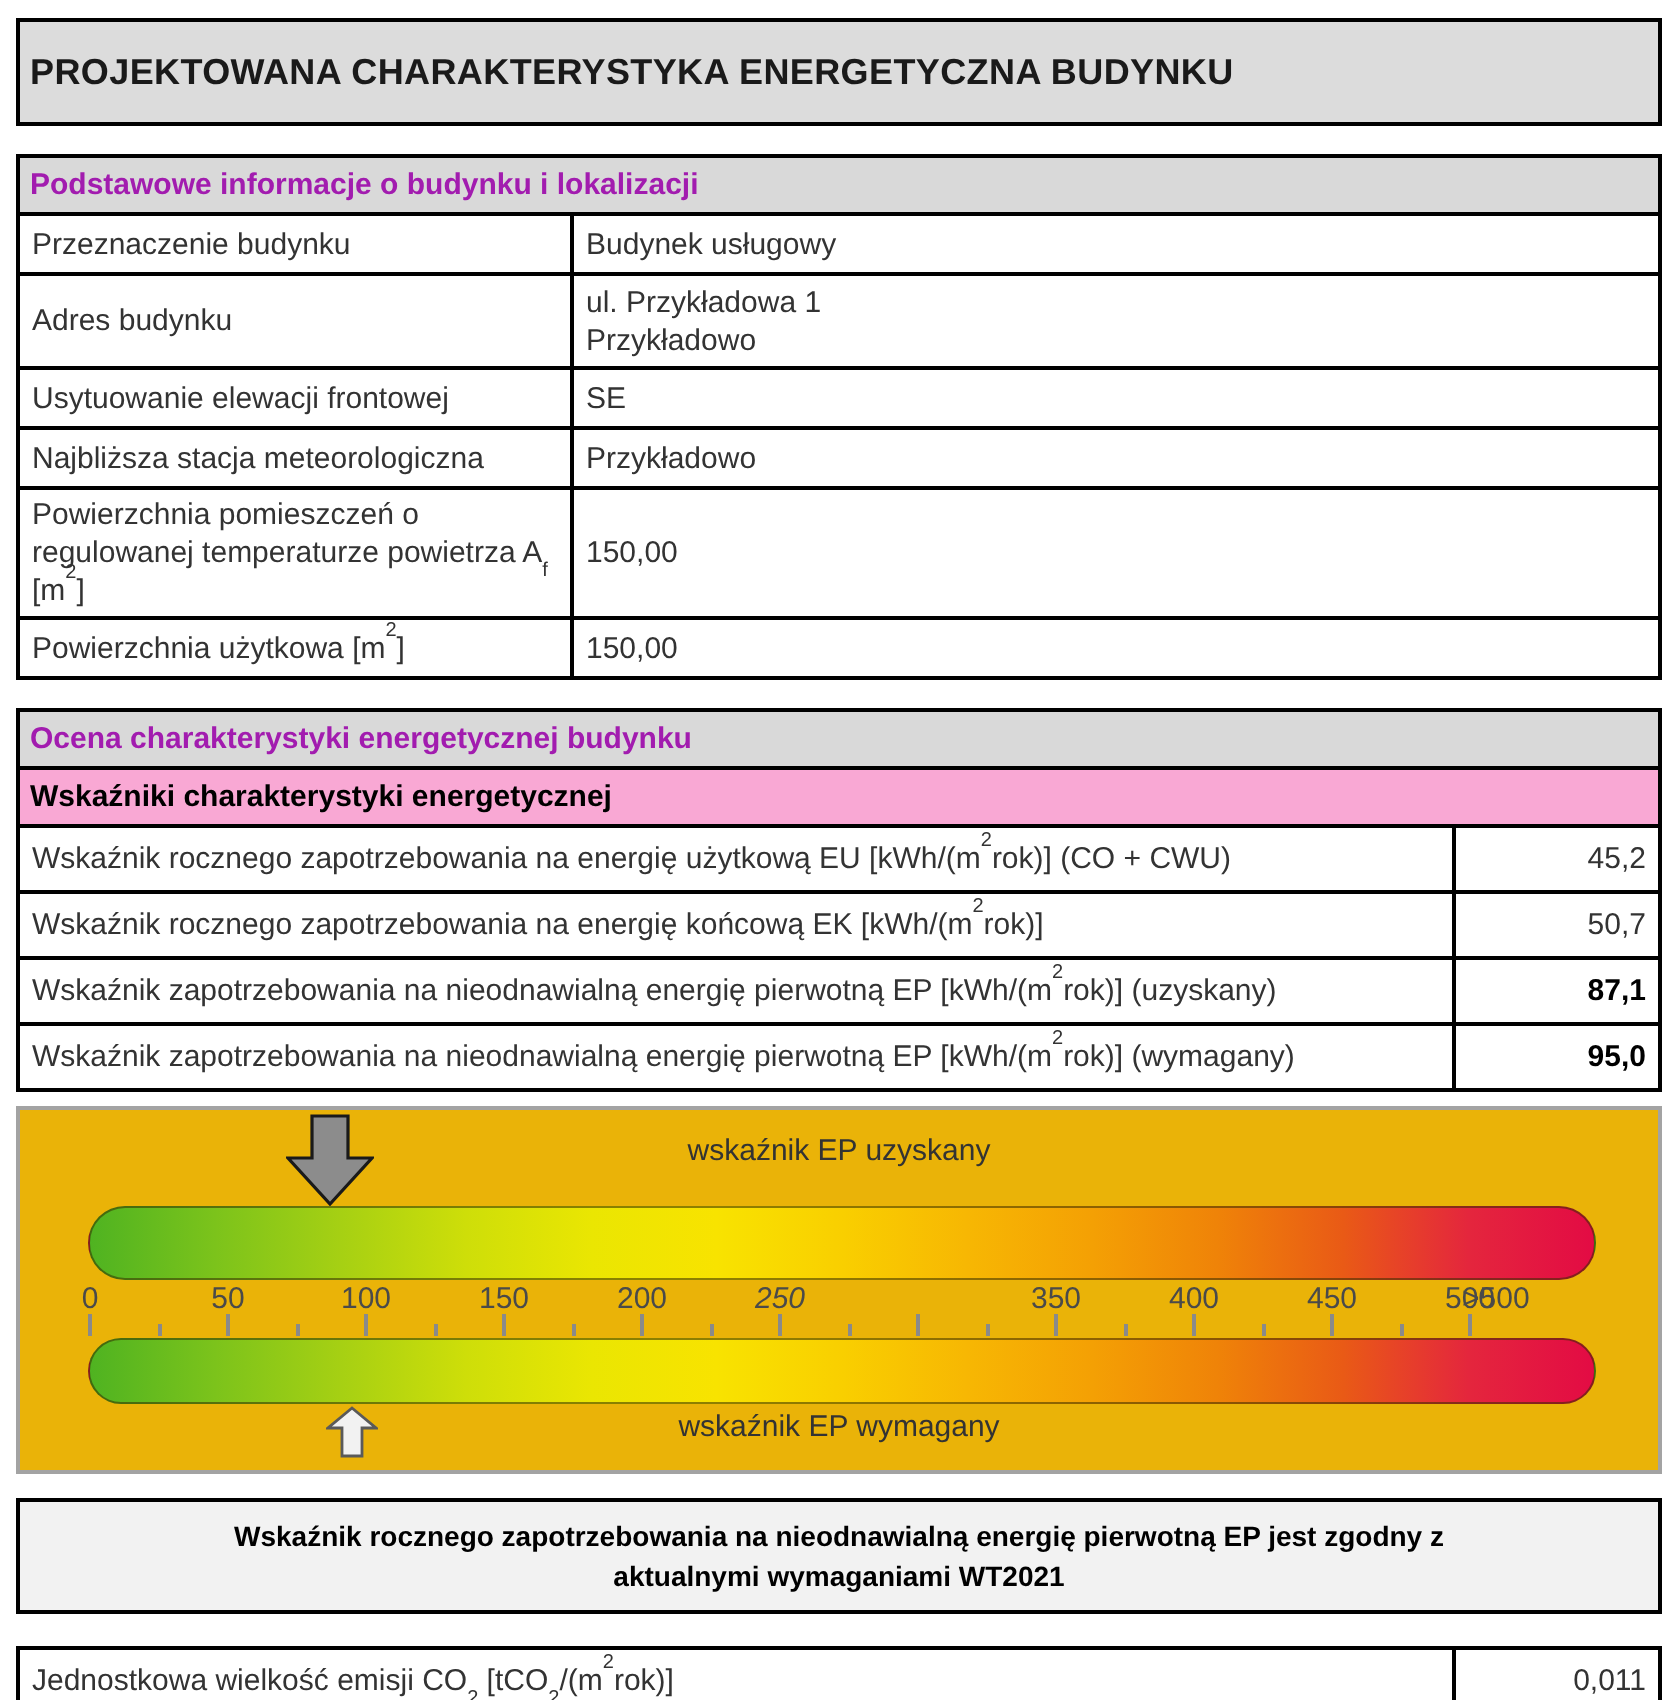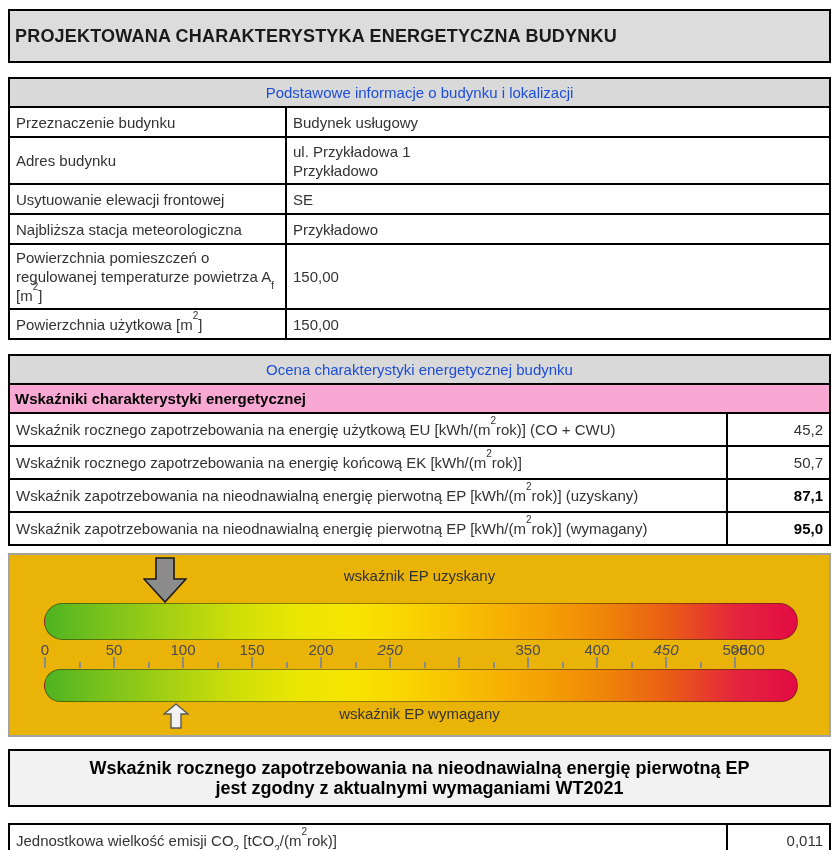--- a/index.html
+++ b/index.html
@@ -16,22 +16,22 @@
     border:2px solid #000;background:#dcdcdc;
     height:50px;display:flex;align-items:center;
     padding:0 5px;margin-bottom:14px;
     font-size:18px;font-weight:bold;color:#1a1a1a;letter-spacing:.2px;
   }
 
   
   .section{border:2px solid #000;margin-bottom:14px;}
   .sec-header{
     background:#d9d9d9;border-bottom:2px solid #000;
-    font-weight:normal;font-size:15px;color:#1d4ed8;
-    padding:5px 5px 4px 5px;line-height:18px;text-align:center;
+    font-weight:bold;font-size:15px;color:#a21caf;
+    padding:5px 5px 4px 5px;line-height:18px;
   }
   .sub-header{
     background:#f9a8d4;border-bottom:2px solid #000;
     font-weight:bold;font-size:15px;color:#000;
     padding:5px 5px 4px 5px;line-height:18px;
   }
   .trow{display:flex;border-bottom:2px solid #000;}
   .trow:last-child{border-bottom:none;}
   .cell{font-size:15px;color:#333;display:flex;align-items:center;padding:3px 6px;line-height:19px;}
   .info-label{width:263px;border-right:2px solid #000;}
@@ -75,21 +75,21 @@
   .tick.major{top:102px;height:11px;}
   .tick.minor{top:107px;height:6px;}
   .marker{position:absolute;}
   .marker.down{top:2px;width:44px;height:46px;}
   .marker.up{top:148px;width:26px;height:26px;}
 
   
   .statement-box{
     border:2px solid #000;background:#f2f2f2;
     margin-bottom:16px;padding:7px 70px;
-    text-align:center;font-weight:bold;font-size:18px;color:#000;
+    text-align:center;font-weight:bold;font-size:14px;color:#000;
     line-height:20px;
   }
 </style>
 </head>
 <body>
 
 <div class="page">
 
   <div class="title-box">PROJEKTOWANA CHARAKTERYSTYKA ENERGETYCZNA BUDYNKU</div>
 
@@ -187,21 +187,21 @@
         <div class="tick minor" style="left: 414.5px;"></div>
         <div class="tick-label" style="left: 449px; margin-top: 40px;">300</div>
         <div class="tick major" style="left: 449px;"></div>
         <div class="tick minor" style="left: 483.5px;"></div>
         <div class="tick-label" style="left: 518px;">350</div>
         <div class="tick major" style="left: 518px;"></div>
         <div class="tick minor" style="left: 552.5px;"></div>
         <div class="tick-label" style="left: 587px;">400</div>
         <div class="tick major" style="left: 587px;"></div>
         <div class="tick minor" style="left: 621.5px;"></div>
-        <div class="tick-label" style="left: 656px; font-style: italic;">450</div>
+        <div class="tick-label" style="left: 656px;">450</div>
         <div class="tick major" style="left: 656px;"></div>
         <div class="tick minor" style="left: 690.5px;"></div>
         <div class="tick-label" style="left: 725px;">500</div>
         <div class="tick major" style="left: 725px;"></div>
         <div class="tick-label overflow" style="left: 745px;">&gt;500</div>
       </div>
 
     <div class="scale-bar bottom-bar" style="background: linear-gradient(90deg, rgb(79, 179, 33), rgb(124, 195, 27), rgb(166, 208, 19), rgb(206, 222, 9), rgb(234, 230, 2), rgb(248, 227, 0), rgb(249, 207, 0), rgb(247, 183, 3), rgb(244, 160, 4), rgb(239, 131, 8), rgb(233, 90, 22), rgb(228, 38, 61), rgb(227, 11, 68));"></div>
 
     <div class="marker up" style="left: 153.1px;">

